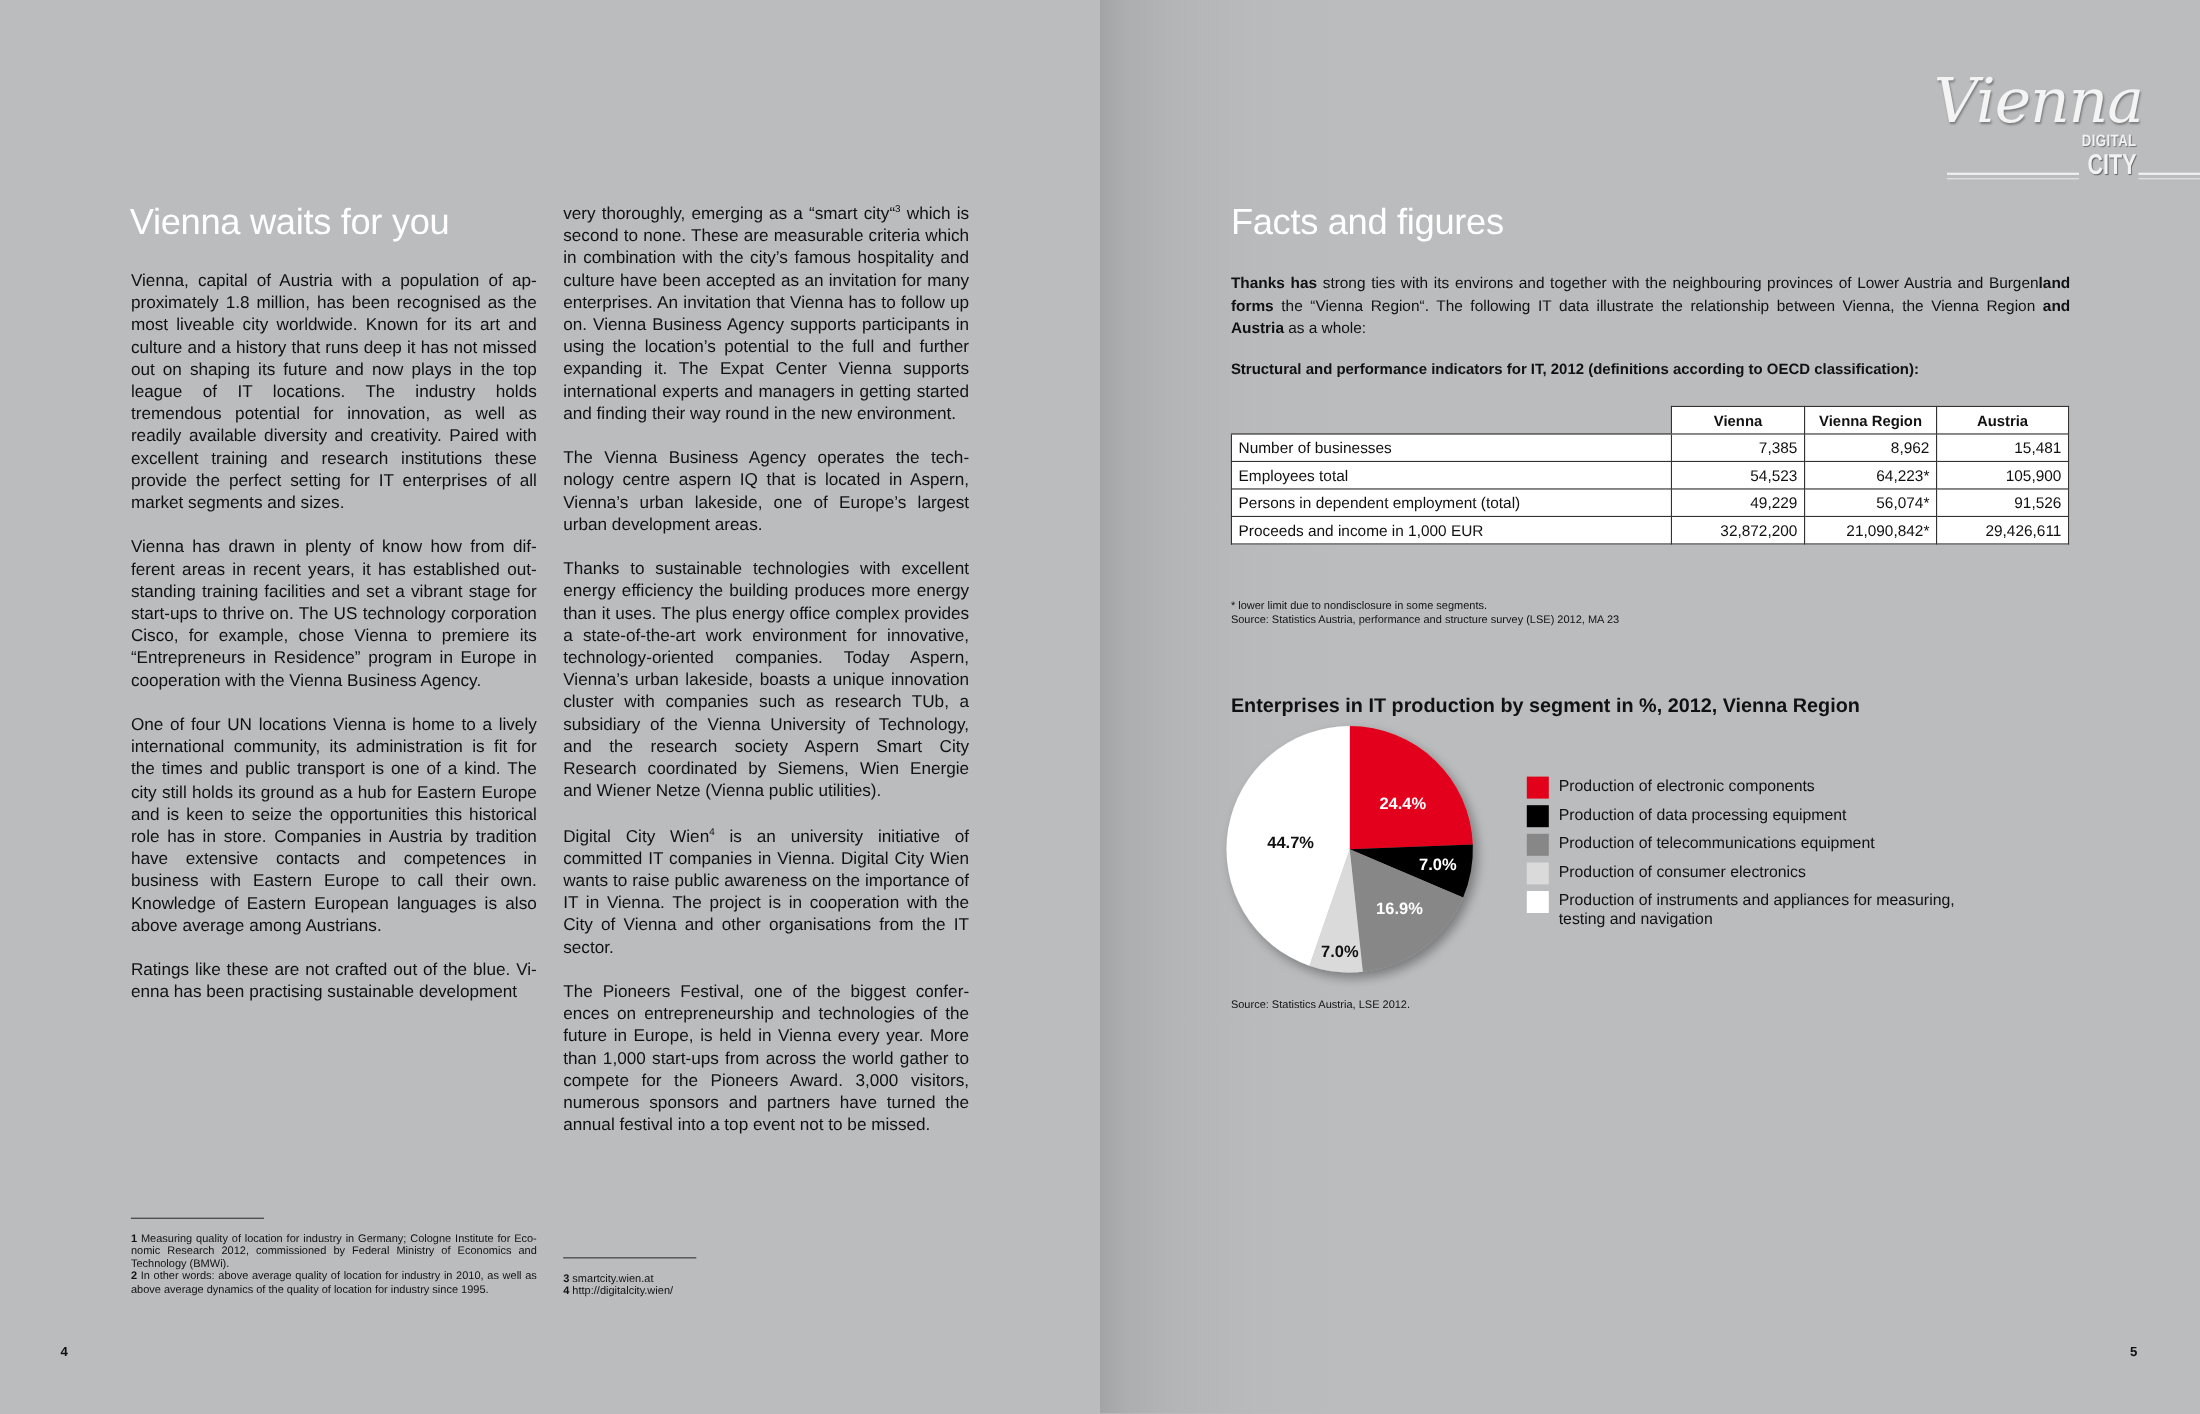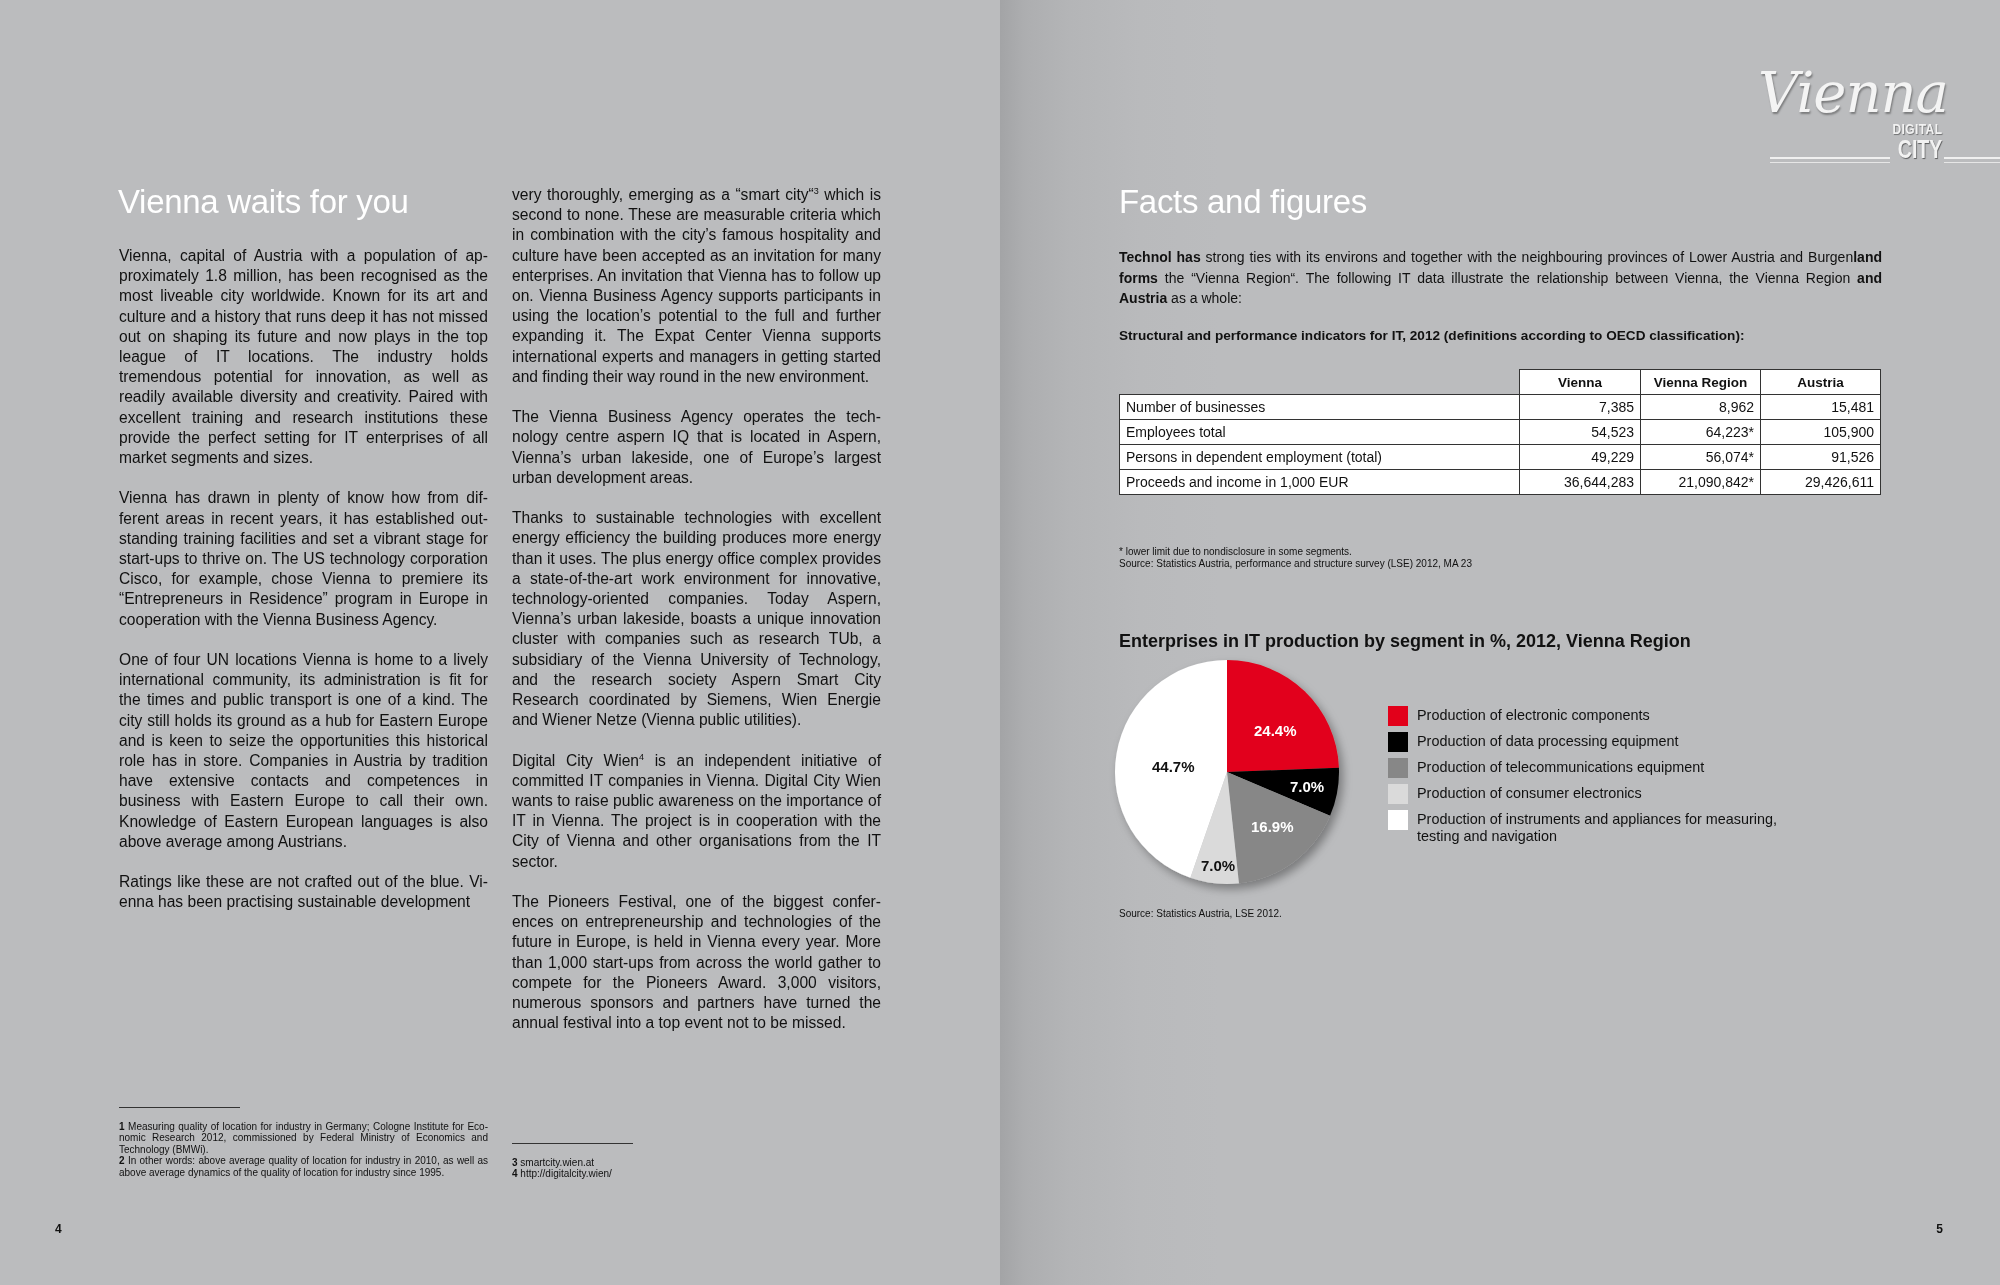--- a/index.html
+++ b/index.html
@@ -125,21 +125,21 @@
     <p>Vienna, capital of Austria with a population of ap­proximately 1.8 million, has been recognised as the most liveable city worldwide. Known for its art and culture and a history that runs deep it has not missed out on shaping its future and now plays in the top league of IT locations. The industry holds tremendous potential for innovation, as well as readily available diversity and creativity. Paired with excellent training and research institutions these provide the perfect setting for IT enterprises of all market segments and sizes.</p>
     <p>Vienna has drawn in plenty of know how from dif­ferent areas in recent years, it has established out­standing training facilities and set a vibrant stage for start-ups to thrive on. The US technology corpora­tion Cisco, for example, chose Vienna to premiere its “Entrepreneurs in Residence” program in Europe in cooperation with the Vienna Business Agency.</p>
     <p>One of four UN locations Vienna is home to a lively international community, its administration is fit for the times and public transport is one of a kind. The city still holds its ground as a hub for Eastern Europe and is keen to seize the opportunities this historical role has in store. Companies in Austria by tradition have extensive contacts and compe­tences in business with Eastern Europe to call their own. Knowledge of Eastern European languages is also above average among Austrians.</p>
     <p>Ratings like these are not crafted out of the blue. Vi­enna has been practising sustainable development</p>
   </div>
 
   <div class="col col-2">
     <p><span>very thoroughly, emerging as a “smart city“</span><sup>3</sup><span> which is second to none. These are measurable criteria which in combination with the city’s famous hospi­tality and culture have been accepted as an invita­tion for many enterprises. An invitation that Vienna has to follow up on. Vienna Business Agency sup­ports participants in using the location’s potential to the full and further expanding it. The Expat Center Vienna supports international experts and manag­ers in getting started and finding their way round in the new environment.</span></p>
     <p>The Vienna Business Agency operates the tech­nology centre aspern IQ that is located in Aspern, Vienna’s urban lakeside, one of Europe’s largest urban development areas.</p>
     <p>Thanks to sustainable technologies with excellent energy efficiency the building produces more en­ergy than it uses. The plus energy office complex provides a state-of-the-art work environment for in­novative, technology-oriented companies. Today As­pern, Vienna’s urban lakeside, boasts a unique in­novation cluster with companies such as research TUb, a subsidiary of the Vienna University of Tech­nology, and the research society Aspern Smart City Research coordinated by Siemens, Wien Energie and Wiener Netze (Vienna public utilities).</p>
-    <p><span>Digital City Wien</span><sup>4</sup><span> is an independent initiative of committed IT companies in Vienna. Digital City Wien wants to raise public awareness on the im­portance of IT in Vienna. The project is in coopera­tion with the City of Vienna and other organisations from the IT sector.</span></p>
+    <p><span>Digital City Wien</span><sup>4</sup><span> is an university initiative of committed IT companies in Vienna. Digital City Wien wants to raise public awareness on the im­portance of IT in Vienna. The project is in coopera­tion with the City of Vienna and other organisations from the IT sector.</span></p>
     <p>The Pioneers Festival, one of the biggest confer­ences on entrepreneurship and technologies of the future in Europe, is held in Vienna every year. More than 1,000 start-ups from across the world gather to compete for the Pioneers Award. 3,000 visitors, numerous sponsors and partners have turned the annual festival into a top event not to be missed.</p>
   </div>
 
   <div class="footnote-rule fn-left-rule"></div>
   <div class="footnotes fn-left">
     <div><b>1</b><span> Measuring quality of location for industry in Germany; Cologne Institute for Eco­nomic Research 2012, commissioned by Federal Ministry of Economics and Technol­ogy (BMWi).</span></div>
     <div><b>2</b><span> In other words: above average quality of location for industry in 2010, as well as above average dynamics of the quality of location for industry since 1995.</span></div>
   </div>
 
   <div class="footnote-rule fn-right-rule"></div>
@@ -158,21 +158,21 @@
     <div class="logo-line b"></div>
     <div class="logo-line2 b"></div>
     <div class="logo-script">Vienna</div>
     <div class="logo-digital">DIGITAL</div>
     <div class="logo-city">CITY</div>
   </div>
 
   <h1 class="heading heading-right"><span class="strong">Facts</span><span> and figures</span></h1>
 
   <div class="intro">
-    <b>Technol has</b><span> strong ties with its environs and together with the neighbouring provinces of Lower Austria and Burgen­</span><b>land forms</b><span> the “Vienna Region“. The following IT data illustrate the relationship between Vienna, the Vienna Region </span><b>and Austria</b><span> as a whole:</span>
+    <b>Thanks has</b><span> strong ties with its environs and together with the neighbouring provinces of Lower Austria and Burgen­</span><b>land forms</b><span> the “Vienna Region“. The following IT data illustrate the relationship between Vienna, the Vienna Region </span><b>and Austria</b><span> as a whole:</span>
   </div>
 
   <div class="table-title">Structural and performance indicators for IT, 2012 (definitions according to OECD classification):</div>
 
   <table class="facts">
     <tbody>
         <tr>
       <th class="blank"></th>
       <th class="c1">Vienna</th>
       <th class="c2">Vienna Region</th>
@@ -191,21 +191,21 @@
       <td class="num">105,900</td>
     </tr>
     <tr>
       <td class="label">Persons in dependent employment (total)</td>
       <td class="num">49,229</td>
       <td class="num">56,074*</td>
       <td class="num">91,526</td>
     </tr>
     <tr>
       <td class="label">Proceeds and income in 1,000 EUR</td>
-      <td class="num">36,644,283</td>
+      <td class="num">32,872,200</td>
       <td class="num">21,090,842*</td>
       <td class="num">29,426,611</td>
     </tr>
   </tbody>
     </table>
 
   <div class="table-notes">
     <div>* lower limit due to nondisclosure in some segments.</div>
     <div>Source: Statistics Austria, performance and structure survey (LSE) 2012, MA 23</div>
   </div>

